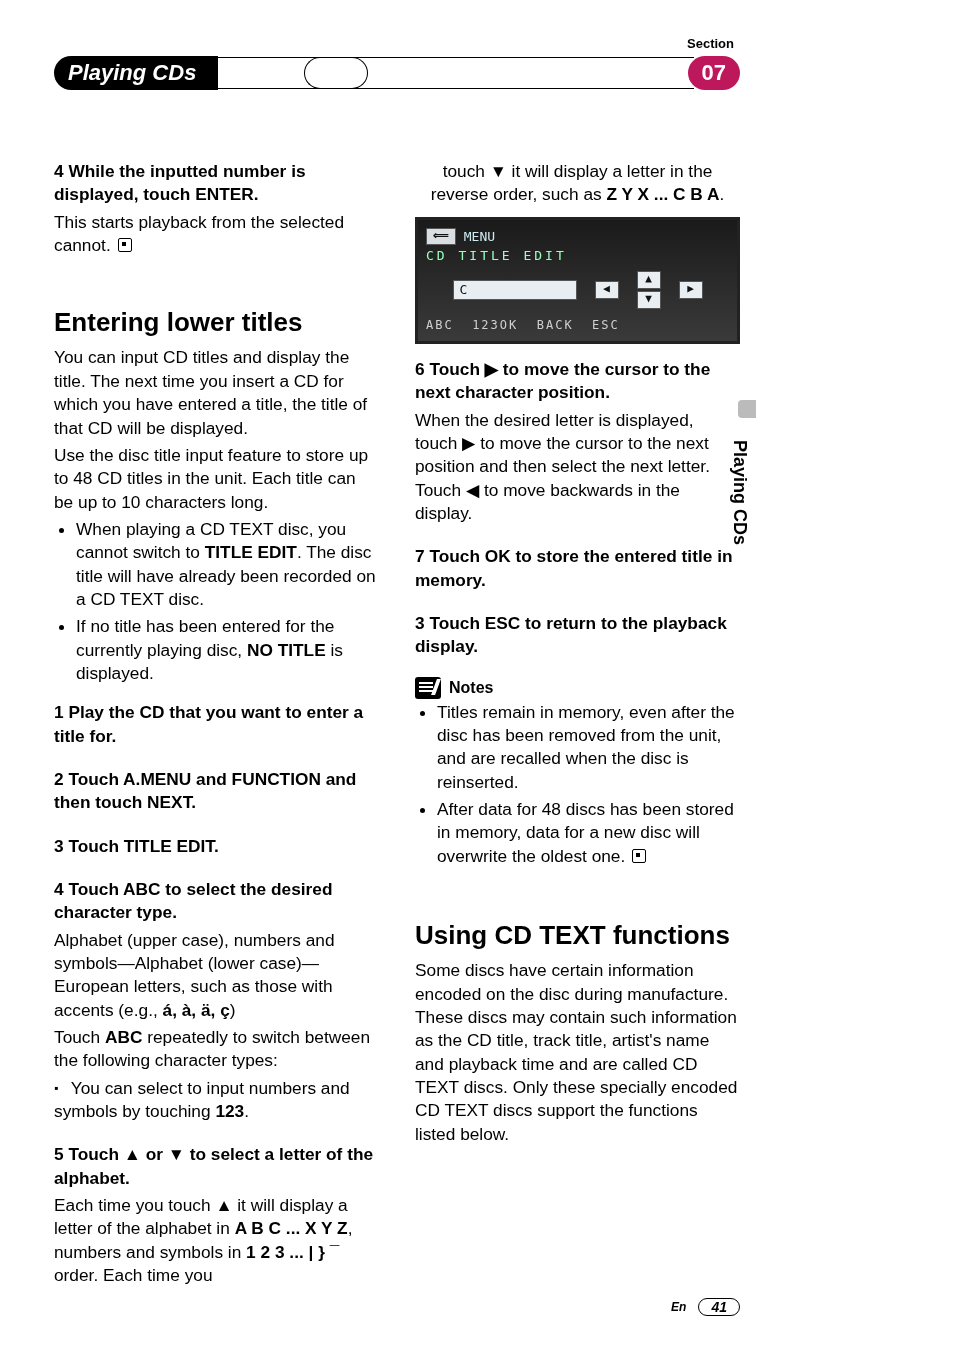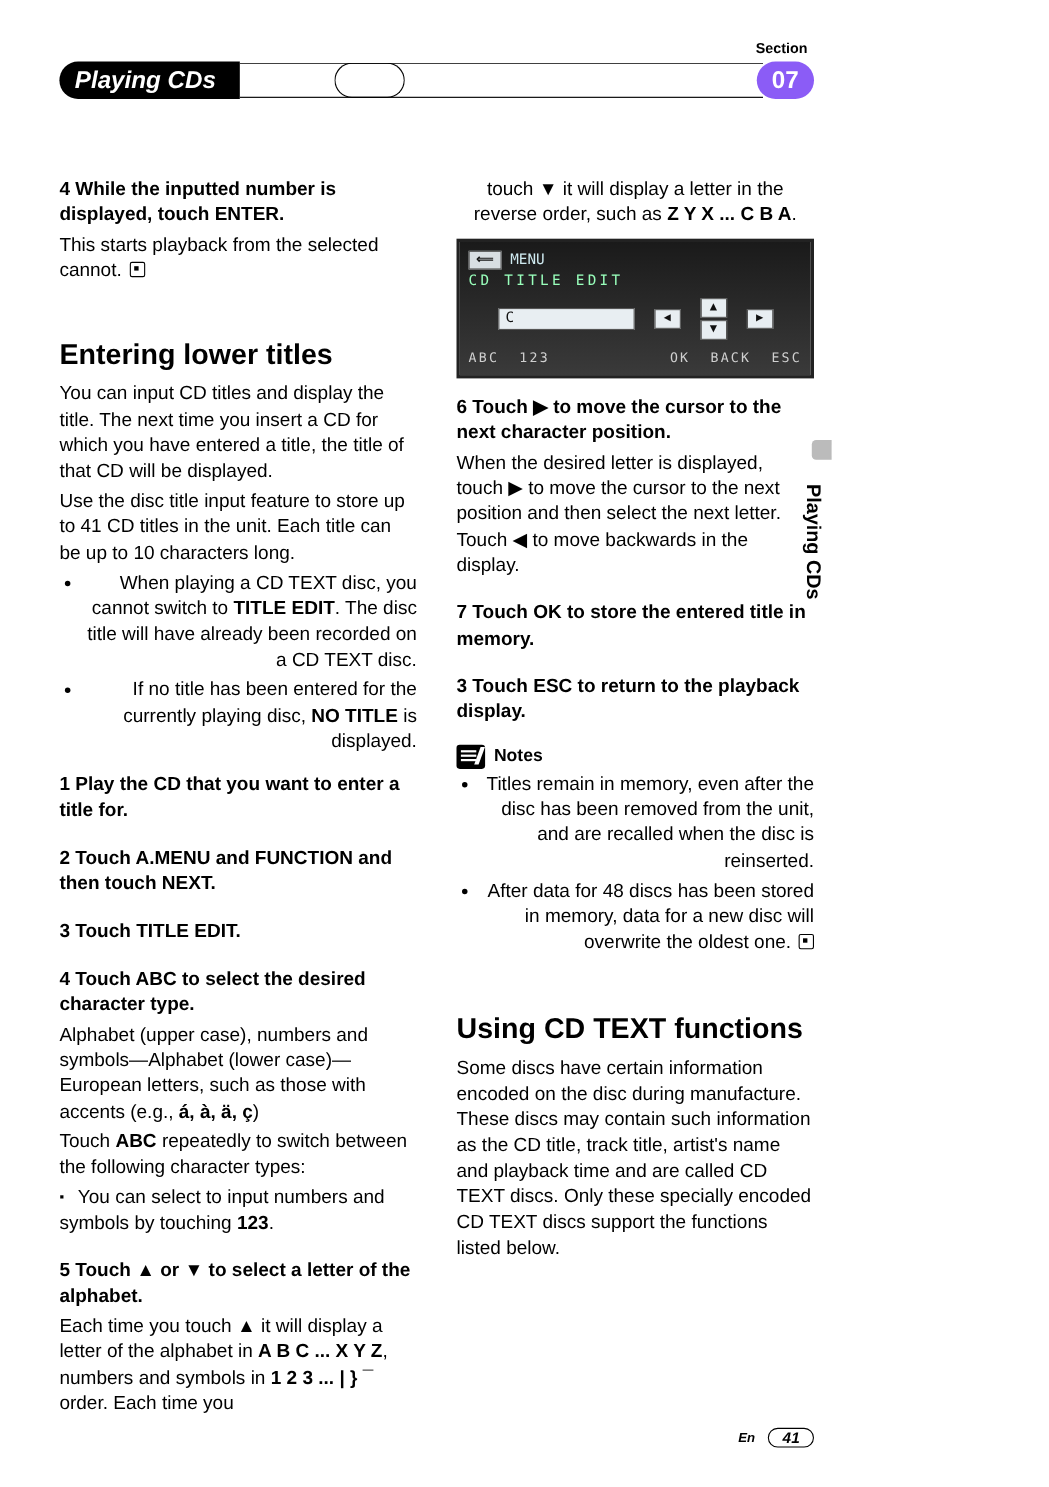--- a/index.html
+++ b/index.html
@@ -77,21 +77,21 @@
   }
   .pill-line{
     width:390px;
     height:32px;
     border:1.5px solid #000;
     border-right:none;
     border-radius:18px 0 0 18px;
     box-sizing:border-box;
   }
   .pill-num {
-    background: #8b5cf6;
+    background: #be185d;
     color: #fff;
     font-weight: 800;
     font-size: 22px;
     padding: 4px 14px;
     border-radius: 18px;
     margin-left:-6px;
   }
 
   
   .cols {
@@ -108,21 +108,21 @@
   }
   .cols p { margin: 0 0 4px 0; }
   .step-lead { font-weight: 700; }
   .h2 {
     font-size: 26px;
     font-weight: 800;
     margin: 24px 0 6px 0;
   }
   .break-before { break-before: column; text-align: center; }
   ul.bul { margin: 2px 0 6px 0; padding-left: 22px; }
-  ul.bul li { margin-bottom: 4px; list-style-type: disc; text-align: right; }
+  ul.bul li { margin-bottom: 4px; list-style-type: disc; }
   .endmark {
     display:inline-block;
     width:12px;height:12px;
     border:1.3px solid #000;
     border-radius:2px;
     position:relative;
     top:1px;
     margin-left:2px;
   }
   .endmark::after{
@@ -196,26 +196,24 @@
   .ss-field{
     background:#e8eef2;
     color:#111;
     padding:0 6px;
     border:1px solid #555;
     min-width:110px;
     display:inline-block;
   }
   .ss-bot{
     display:flex;
-    justify-content:space-between;
     margin-top:8px;
     color:#d0d0d0;
     font-size:12px;
     letter-spacing:2px;
-    gap:36px;
   }
   .ss-arrow{
     width:22px;height:16px;
     background:#e8eef2;
     border:1px solid #555;
     display:inline-flex;
     align-items:center;justify-content:center;
     color:#111;font-size:11px;font-weight:bold;
   }
   .ss-stack{display:flex;flex-direction:column;gap:2px;align-items:center;}
@@ -289,21 +287,21 @@
     <p class="step-lead">4   While the inputted number is displayed, touch ENTER.</p>
     <p>
       <span>This starts playback from the selected cannot.</span>
       <span class="endmark"></span>
     </p>
 
     <div class="gap20"></div>
 
     <div class="h2">Entering lower titles</div>
     <p>You can input CD titles and display the title. The next time you insert a CD for which you have entered a title, the title of that CD will be displayed.</p>
-    <p>Use the disc title input feature to store up to 41 CD titles in the unit. Each title can be up to 10 characters long.</p>
+    <p>Use the disc title input feature to store up to 48 CD titles in the unit. Each title can be up to 10 characters long.</p>
 
     <ul class="bul">
       <li>
         <span>When playing a CD TEXT disc, you cannot switch to </span><b>TITLE EDIT</b><span>. The disc title will have already been recorded on a CD TEXT disc.</span>
       </li>
       <li>
         <span>If no title has been entered for the currently playing disc, </span><b>NO TITLE</b><span> is displayed.</span>
       </li>
     </ul>
 

